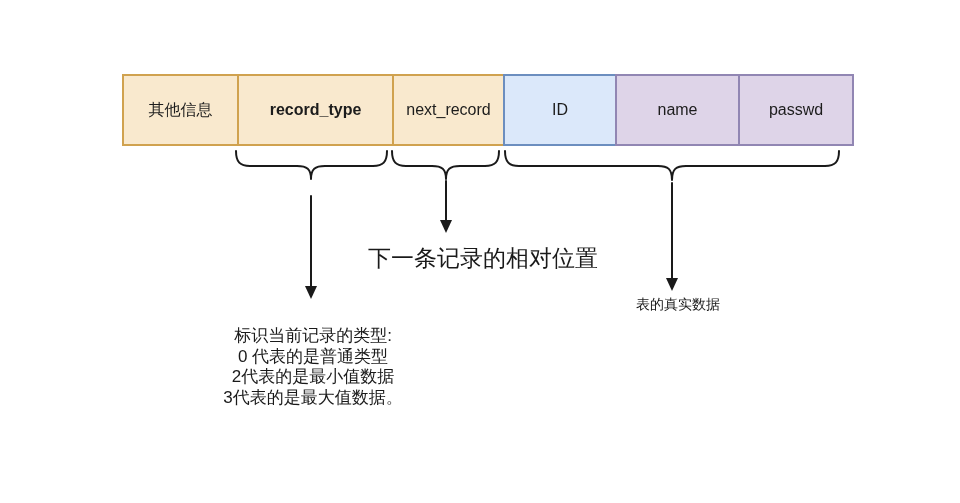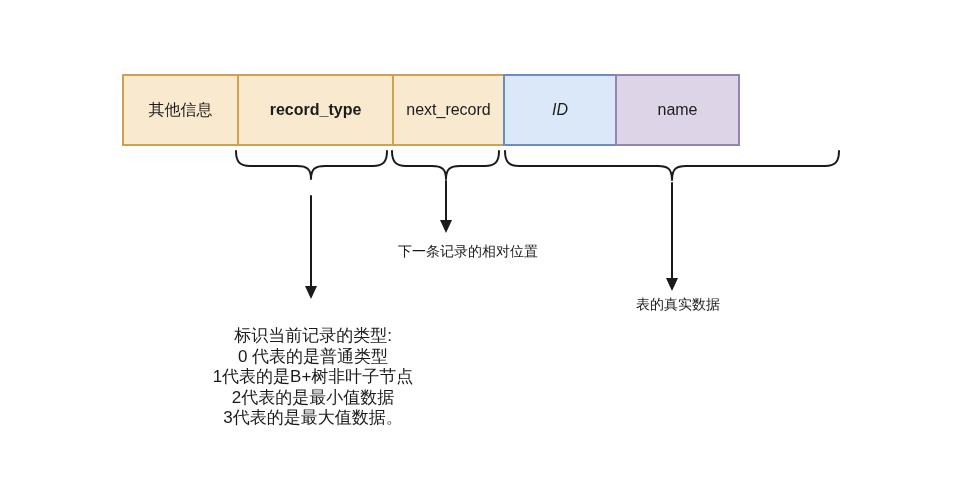--- a/index.html
+++ b/index.html
@@ -32,41 +32,41 @@
     color: #1c1c1c;
     white-space: nowrap;
   }
   .cell + .cell { margin-left: -2px; }
   .cell-tan    { background: #f9e9ce; border: 2px solid #d0a24f; }
   .cell-blue   { background: #dbe8fa; border: 2px solid #6c8ebf; }
   .cell-purple { background: #ded4e8; border: 2px solid #9186b3; }
   .w0 { width: 117px; }
   .w1 { width: 157px; font-weight: bold; }
   .w2 { width: 113px; }
-  .w3 { width: 114px; font-style: italic; }
+  .w3 { width: 114px; }
   .w4 { width: 125px; }
   .w5 { width: 116px; }
   .overlay {
     position: absolute;
     left: 0; top: 0;
     width: 960px;
     height: 503px;
     pointer-events: none;
   }
   .note {
     position: absolute;
     text-align: center;
     color: #1a1a1a;
     white-space: nowrap;
   }
   .note-next {
     left: 368px;
     top: 243px;
     width: 200px;
-    font-size: 14px;
+    font-size: 23px;
   }
   .note-real {
     left: 578px;
     top: 296px;
     width: 200px;
     font-size: 14px;
   }
   .note-type {
     left: 158px;
     top: 326px;
@@ -89,20 +89,23 @@
       </div>
     <div class="cell cell-tan w2">
         <span>next_record</span>
       </div>
     <div class="cell cell-blue w3">
         <span>ID</span>
       </div>
     <div class="cell cell-purple w4">
         <span>name</span>
       </div>
+    <div class="cell cell-purple w5">
+        <span>passwd</span>
+      </div>
   </div>
 
   <svg class="overlay" width="960" height="503" viewBox="0 0 960 503" fill="none" stroke="#1a1a1a" stroke-width="2" stroke-linecap="round" stroke-linejoin="round">
 
     <path d="M 236,151 C 236,162 240,166 250,166 L 297,166 C 307,166 311,169 311,179
              C 311,169 315,166 325,166 L 373,166 C 383,166 387,162 387,151"></path>
 
     <path d="M 392,151 C 392,162 396,166 406,166 L 432,166 C 442,166 446,169 446,179
              C 446,169 450,166 460,166 L 485,166 C 495,166 499,162 499,151"></path>
 
@@ -119,18 +122,17 @@
     <polygon points="666,278 678,278 672,291" fill="#1a1a1a" stroke="none"></polygon>
   </svg>
 
   <div class="note note-next">下一条记录的相对位置</div>
 
   <div class="note note-real">表的真实数据</div>
 
   <div class="note note-type">
     <div>标识当前记录的类型:</div>
     <div>0 代表的是普通类型</div>
-    <div>1代表的是B+树非叶子节点</div>
     <div>2代表的是最小值数据</div>
     <div>3代表的是最大值数据。</div>
   </div>
 
 </div>
 
 </body></html>

